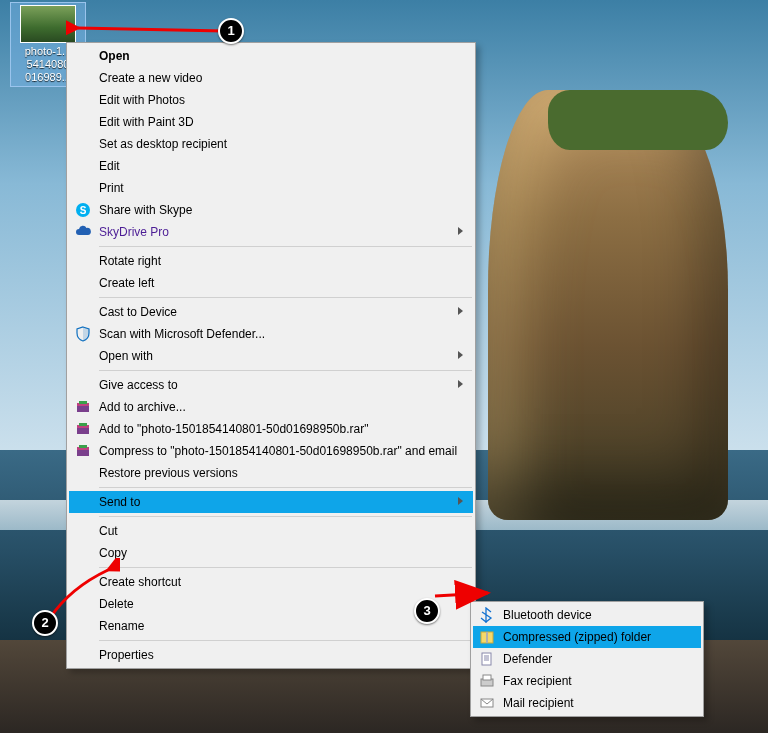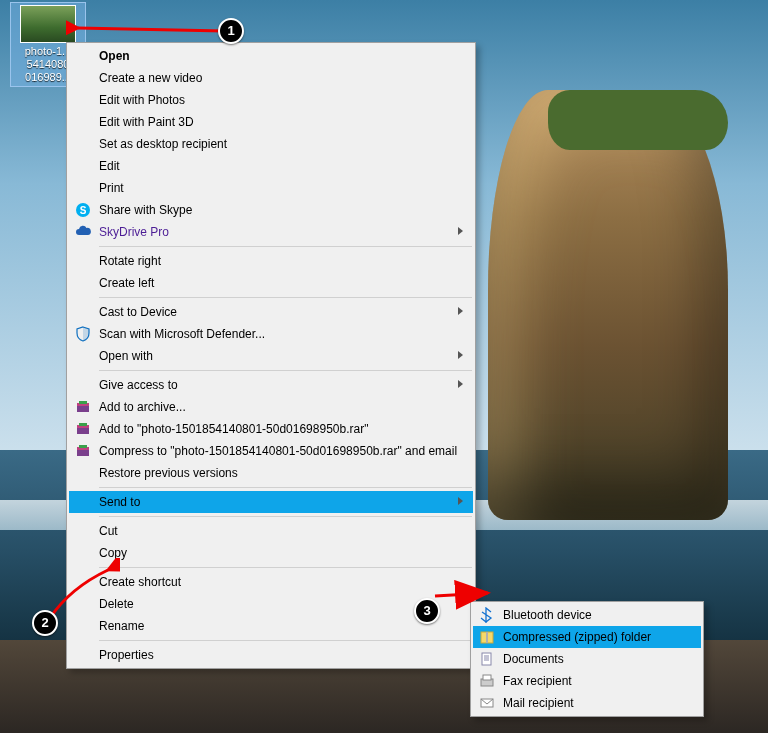--- a/index.html
+++ b/index.html
@@ -262,21 +262,21 @@
     </div>
     <div class="item">
       <span class="ic">
           <svg viewBox="0 0 16 16">
             <rect x="3" y="2" width="9" height="12" fill="#fff" stroke="#88a"></rect>
             <line x1="5" y1="5" x2="10" y2="5" stroke="#88a"></line>
             <line x1="5" y1="7" x2="10" y2="7" stroke="#88a"></line>
             <line x1="5" y1="9" x2="10" y2="9" stroke="#88a"></line>
           </svg>
         </span>
-      <span>Documents</span>
+      <span>Defender</span>
     </div>
     <div class="item">
       <span class="ic">
           <svg viewBox="0 0 16 16">
             <rect x="2" y="6" width="12" height="7" fill="#ccc" stroke="#888"></rect>
             <rect x="4" y="2" width="8" height="5" fill="#fff" stroke="#888"></rect>
           </svg>
         </span>
       <span>Fax recipient</span>
     </div>

